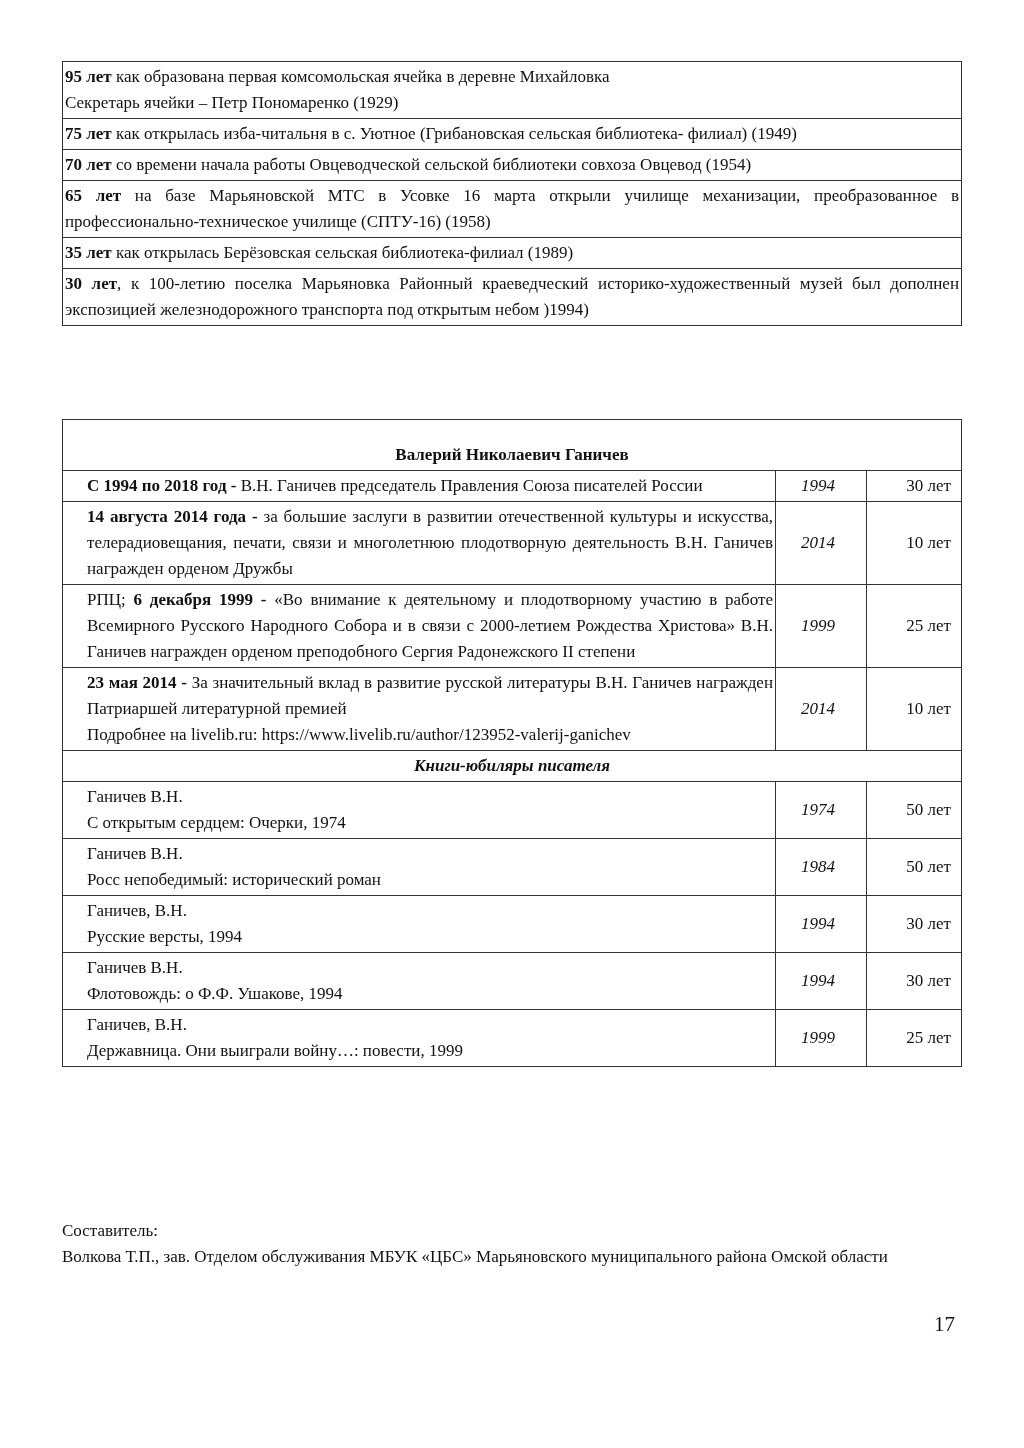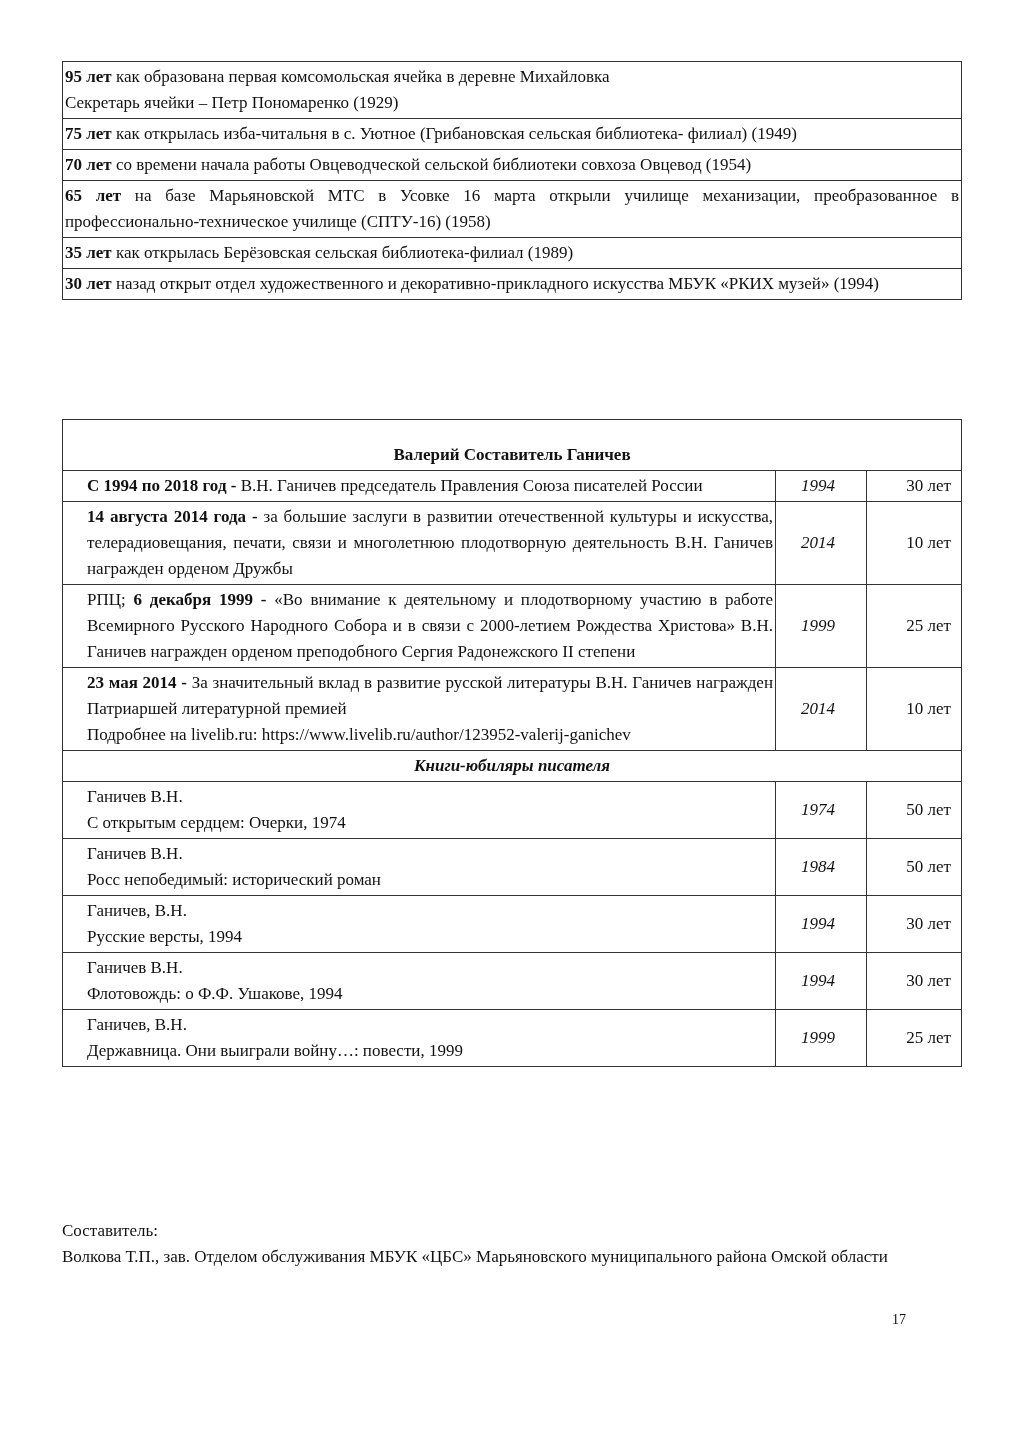--- a/index.html
+++ b/index.html
@@ -9,21 +9,21 @@
   .t1 { top: 61px; }
   .t1 td { text-align: justify; text-align-last: left; }
   .t2 { top: 419px; }
   .t2 td.desc { text-align: justify; text-align-last: left; padding-left: 24px; }
   .t2 td.year { width: 80px; text-align: center; padding-right: 8px; font-style: italic; }
   .t2 td.age { width: 82px; text-align: right; padding-right: 10px; }
   .t2 td.title { text-align: center; font-weight: bold; padding-top: 22px; }
   .t2 td.section { text-align: center; font-weight: bold; font-style: italic; }
   b { font-weight: bold; }
   .footer { position: absolute; left: 62px; width: 900px; top: 1218px; line-height: 26px; text-align: justify; }
-  .pagenum { position: absolute; left: 892px; top: 1312px; font-size: 14px; }
+  .pagenum { position: absolute; left: 934px; top: 1312px; font-size: 21px; }
 </style>
 </head>
 <body>
 
 <table class="t1">
   <tbody>
       <tr>
     <td><b>95 лет</b><span> как образована первая комсомольская ячейка в деревне Михайловка</span><br><span>Секретарь ячейки – Петр Пономаренко (1929)</span></td>
   </tr>
   <tr>
@@ -32,29 +32,29 @@
   <tr>
     <td><b>70 лет</b><span> со времени начала работы Овцеводческой сельской библиотеки совхоза Овцевод (1954)</span></td>
   </tr>
   <tr>
     <td><b>65 лет</b><span> на базе Марьяновской МТС в Усовке 16 марта открыли училище механизации, преобразованное в профессионально-техническое училище (СПТУ-16) (1958)</span></td>
   </tr>
   <tr>
     <td><b>35 лет</b><span> как открылась Берёзовская сельская библиотека-филиал (1989)</span></td>
   </tr>
   <tr>
-    <td><b>30 лет</b><span> назад открыт отдел художественного и декоративно-прикладного искусства МБУК «РКИХ музей» (1994)</span></td>
+    <td><b>30 лет</b><span>, к 100-летию поселка Марьяновка Районный краеведческий историко-художественный музей был дополнен экспозицией железнодорожного транспорта под открытым небом  )1994)</span></td>
   </tr>
 </tbody>
   </table>
 
 <table class="t2">
   <tbody>
       <tr>
-    <td class="title" colspan="3">Валерий Составитель Ганичев</td>
+    <td class="title" colspan="3">Валерий Николаевич Ганичев</td>
   </tr>
   <tr>
     <td class="desc"><span></span><b>С 1994 по 2018 год -</b><span> В.Н. Ганичев председатель Правления Союза писателей России</span></td>
     <td class="year">1994</td>
     <td class="age">30 лет</td>
   </tr>
   <tr>
     <td class="desc"><span></span><b>14 августа 2014 года -</b><span> за большие заслуги в развитии отечественной культуры и искусства, телерадиовещания, печати, связи и многолетнюю плодотворную деятельность В.Н. Ганичев награжден орденом Дружбы</span></td>
     <td class="year">2014</td>
     <td class="age">10 лет</td>

